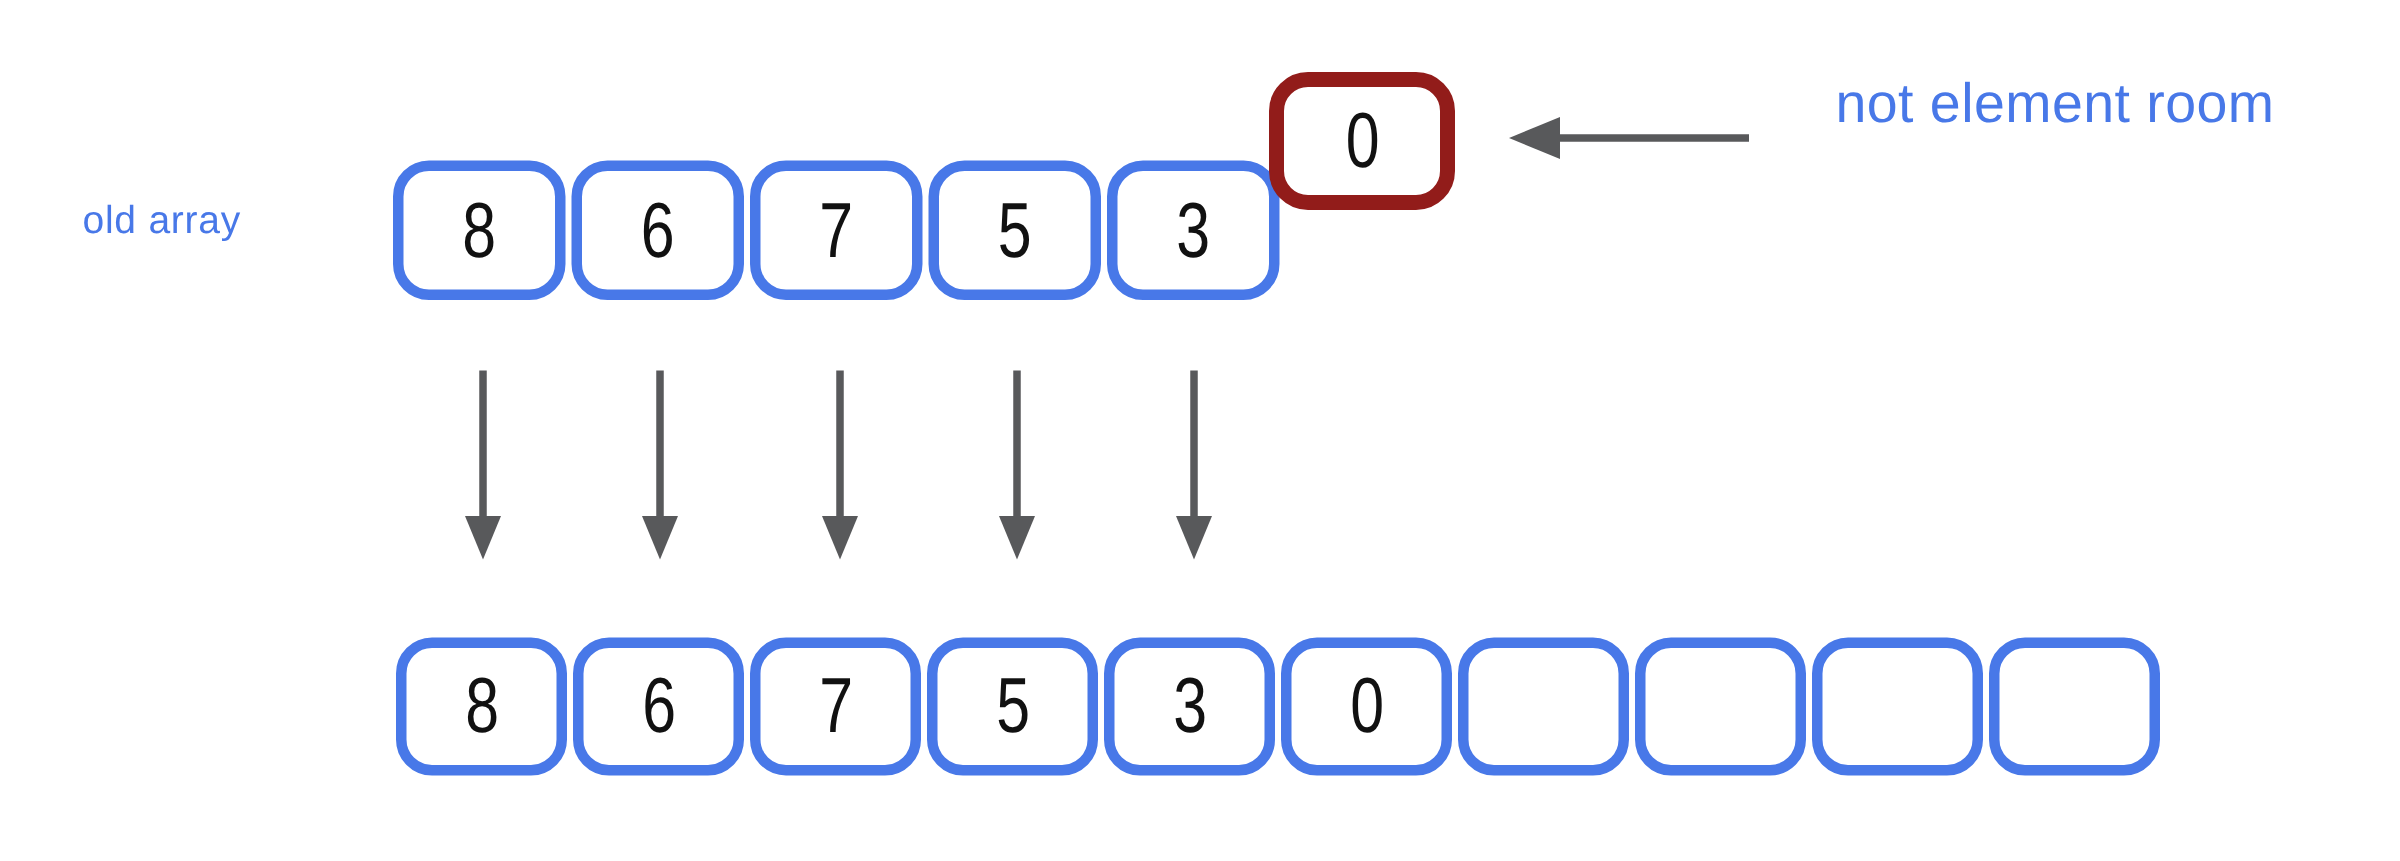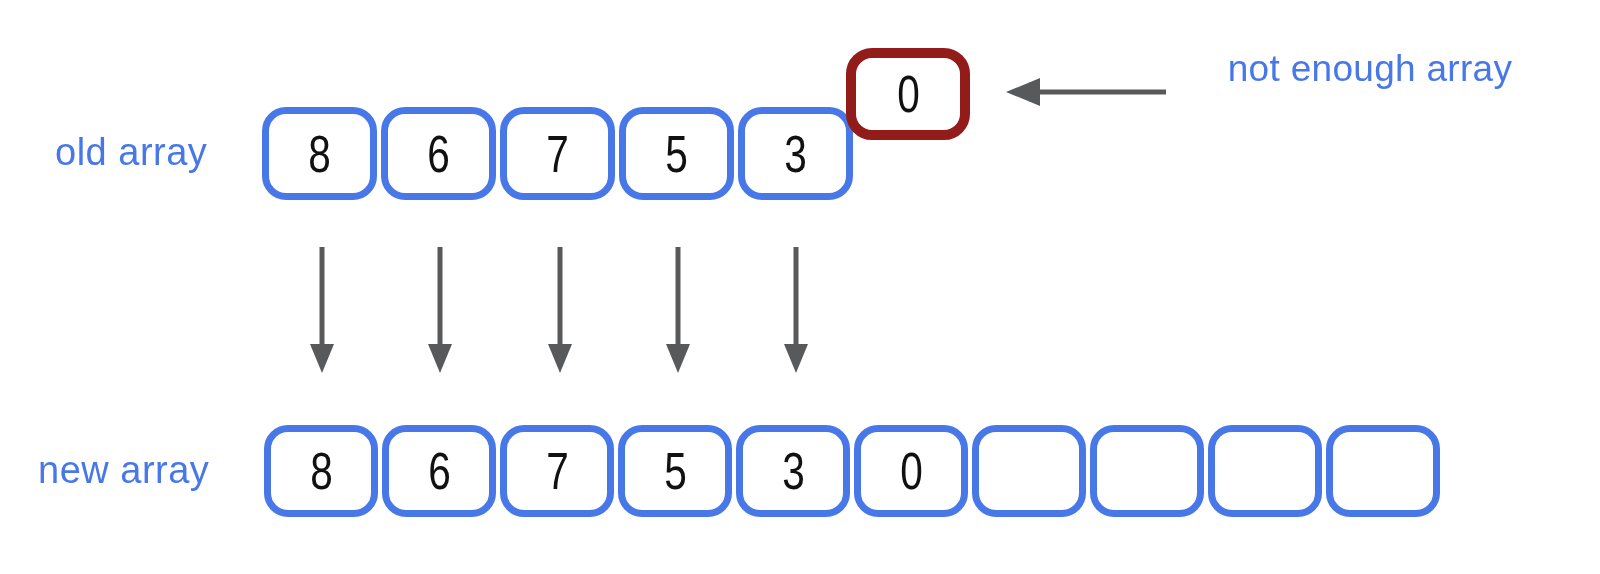--- a/index.html
+++ b/index.html
@@ -13,21 +13,21 @@
   .canvas{
     position:relative;
     width:1600px;height:574px;
     background:#ffffff;
     overflow:hidden;
     font-family:"Liberation Sans",sans-serif;
   }
   .array-label{
     position:absolute;
     color:var(--array-blue);
-    font-size:38px;
+    font-size:26px;
     letter-spacing:0.5px;
     white-space:nowrap;
     text-align:right;
   }
   .label-old{left:55px;top:131px;}
   .label-new{left:38px;top:449px;}
   .box-row{
     position:absolute;
     display:flex;
     gap:4px;
@@ -101,21 +101,21 @@
     <div class="cell">
         <span class="digit">3</span>
       </div>
   </div>
 
   <div class="overflow-box">
     <span class="digit">0</span>
   </div>
 
   <div class="annotation">
-    <span>not enough array</span>
+    <span>not element room</span>
   </div>
 
   <svg class="arrow-layer" viewBox="0 0 1600 574">
 
     <g>
       <line class="arrow-line" x1="1166" y1="92" x2="1036" y2="92"></line>
       <polygon class="arrow-head" points="1040,78 1040,106 1006,92"></polygon>
     </g>
 
     <g>
@@ -133,21 +133,20 @@
     <g>
       <line class="arrow-line" x1="678" y1="247" x2="678" y2="347"></line>
       <polygon class="arrow-head" points="666,344 690,344 678,373"></polygon>
     </g>
     <g>
       <line class="arrow-line" x1="796" y1="247" x2="796" y2="347"></line>
       <polygon class="arrow-head" points="784,344 808,344 796,373"></polygon>
     </g>
   </svg>
 
-  <div class="array-label label-new">new array</div>
   <div class="box-row row-new">
     <div class="cell">
         <span class="digit">8</span>
       </div>
     <div class="cell">
         <span class="digit">6</span>
       </div>
     <div class="cell">
         <span class="digit">7</span>
       </div>

